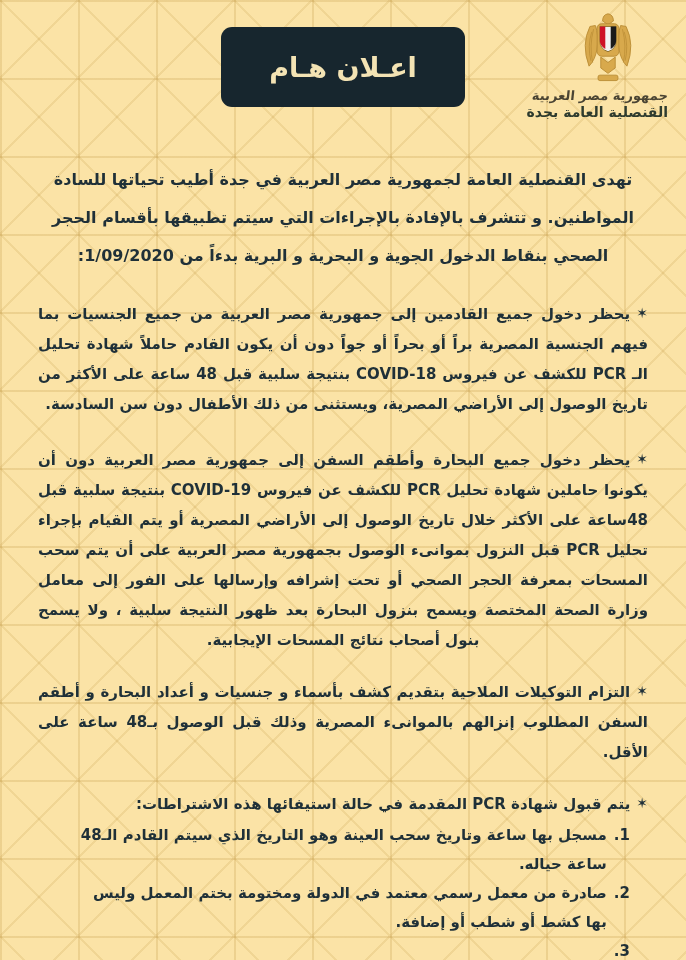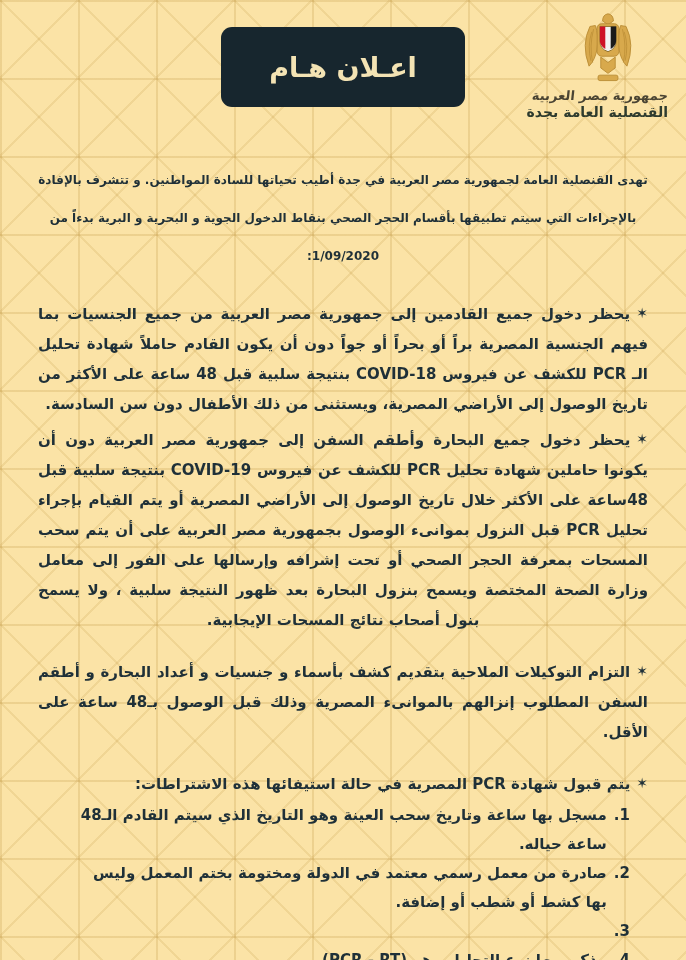--- a/index.html
+++ b/index.html
@@ -58,40 +58,40 @@
     margin-top: 1px;
     white-space: nowrap;
   }
 
   
   .content { padding: 0 38px; }
 
   .intro {
     margin-top: 54px;
     text-align: center;
-    font-size: 12px;
+    font-size: 16px;
     font-weight: bold;
     line-height: 38px;
   }
 
   .bullet {
     font-size: 15px;
     font-weight: bold;
     line-height: 30px;
     text-align: justify;
     text-justify: inter-word;
   }
   .bullet .star {
     display: inline-block;
     font-size: 14px;
     margin-left: 6px;
     transform: translateY(-1px);
   }
   .bullet-1 { margin-top: 24px; }
-  .bullet-2 { margin-top: 6px; }
+  .bullet-2 { margin-top: 26px; }
   .bullet-2 .btext-wrap, .bullet-2 { text-align-last: auto; }
   .bullet-2.center-last { text-align-last: center; }
   .bullet-3 { margin-top: 22px; }
   .bullet-4 { margin-top: 22px; text-align: right; }
 
   
   .conditions { margin: 2px 18px 0 30px; }
   .cond-row {
     display: flex;
     flex-direction: row;   
@@ -142,21 +142,21 @@
   <div class="content">
 
     <p class="intro">تهدى القنصلية العامة لجمهورية مصر العربية في جدة أطيب تحياتها للسادة المواطنين. و تتشرف بالإفادة بالإجراءات التي سيتم تطبيقها بأقسام الحجر الصحي بنقاط الدخول الجوية و البحرية و البرية بدءاً من 1/09/2020:</p>
 
     <p class="bullet bullet-1"><span class="star">✶</span><span>يحظر دخول جميع القادمين إلى جمهورية مصر العربية من جميع الجنسيات بما فيهم الجنسية المصرية براً أو بحراً أو جواً دون أن يكون القادم حاملاً شهادة تحليل الـ PCR للكشف عن فيروس COVID-18 بنتيجة سلبية قبل 48 ساعة على الأكثر من تاريخ الوصول إلى الأراضي المصرية، ويستثنى من ذلك الأطفال دون سن السادسة.</span></p>
 
     <p class="bullet bullet-2 center-last"><span class="star">✶</span><span>يحظر دخول جميع البحارة وأطقم السفن إلى جمهورية مصر العربية دون أن يكونوا حاملين شهادة تحليل PCR للكشف عن فيروس COVID-19 بنتيجة سلبية قبل 48ساعة على الأكثر خلال تاريخ الوصول إلى الأراضي المصرية أو يتم القيام بإجراء تحليل PCR قبل النزول بموانىء الوصول بجمهورية مصر العربية على أن يتم سحب المسحات بمعرفة الحجر الصحي أو تحت إشرافه وإرسالها على الفور إلى معامل وزارة الصحة المختصة ويسمح بنزول البحارة بعد ظهور النتيجة سلبية ، ولا يسمح بنول أصحاب نتائج المسحات الإيجابية.</span></p>
 
     <p class="bullet bullet-3"><span class="star">✶</span><span>التزام التوكيلات الملاحية بتقديم كشف بأسماء و جنسيات و أعداد البحارة و أطقم السفن المطلوب إنزالهم بالموانىء المصرية وذلك قبل الوصول بـ48 ساعة على الأقل.</span></p>
 
-    <p class="bullet bullet-4"><span class="star">✶</span><span>يتم قبول شهادة PCR المصرية في حالة استيفائها هذه الاشتراطات:</span></p>
+    <p class="bullet bullet-4"><span class="star">✶</span><span>يتم قبول شهادة PCR المقدمة في حالة استيفائها هذه الاشتراطات:</span></p>
 
     <div class="conditions">
       <div class="cond-row">
         <span class="cond-num">1.</span>
         <span class="cond-text">مسجل بها ساعة وتاريخ سحب العينة وهو التاريخ الذي سيتم القادم الـ48 ساعة حياله.</span>
       </div>
       <div class="cond-row">
         <span class="cond-num">2.</span>
         <span class="cond-text">صادرة من معمل رسمي معتمد في الدولة ومختومة بختم المعمل وليس بها كشط أو شطب أو إضافة.</span>
       </div>

